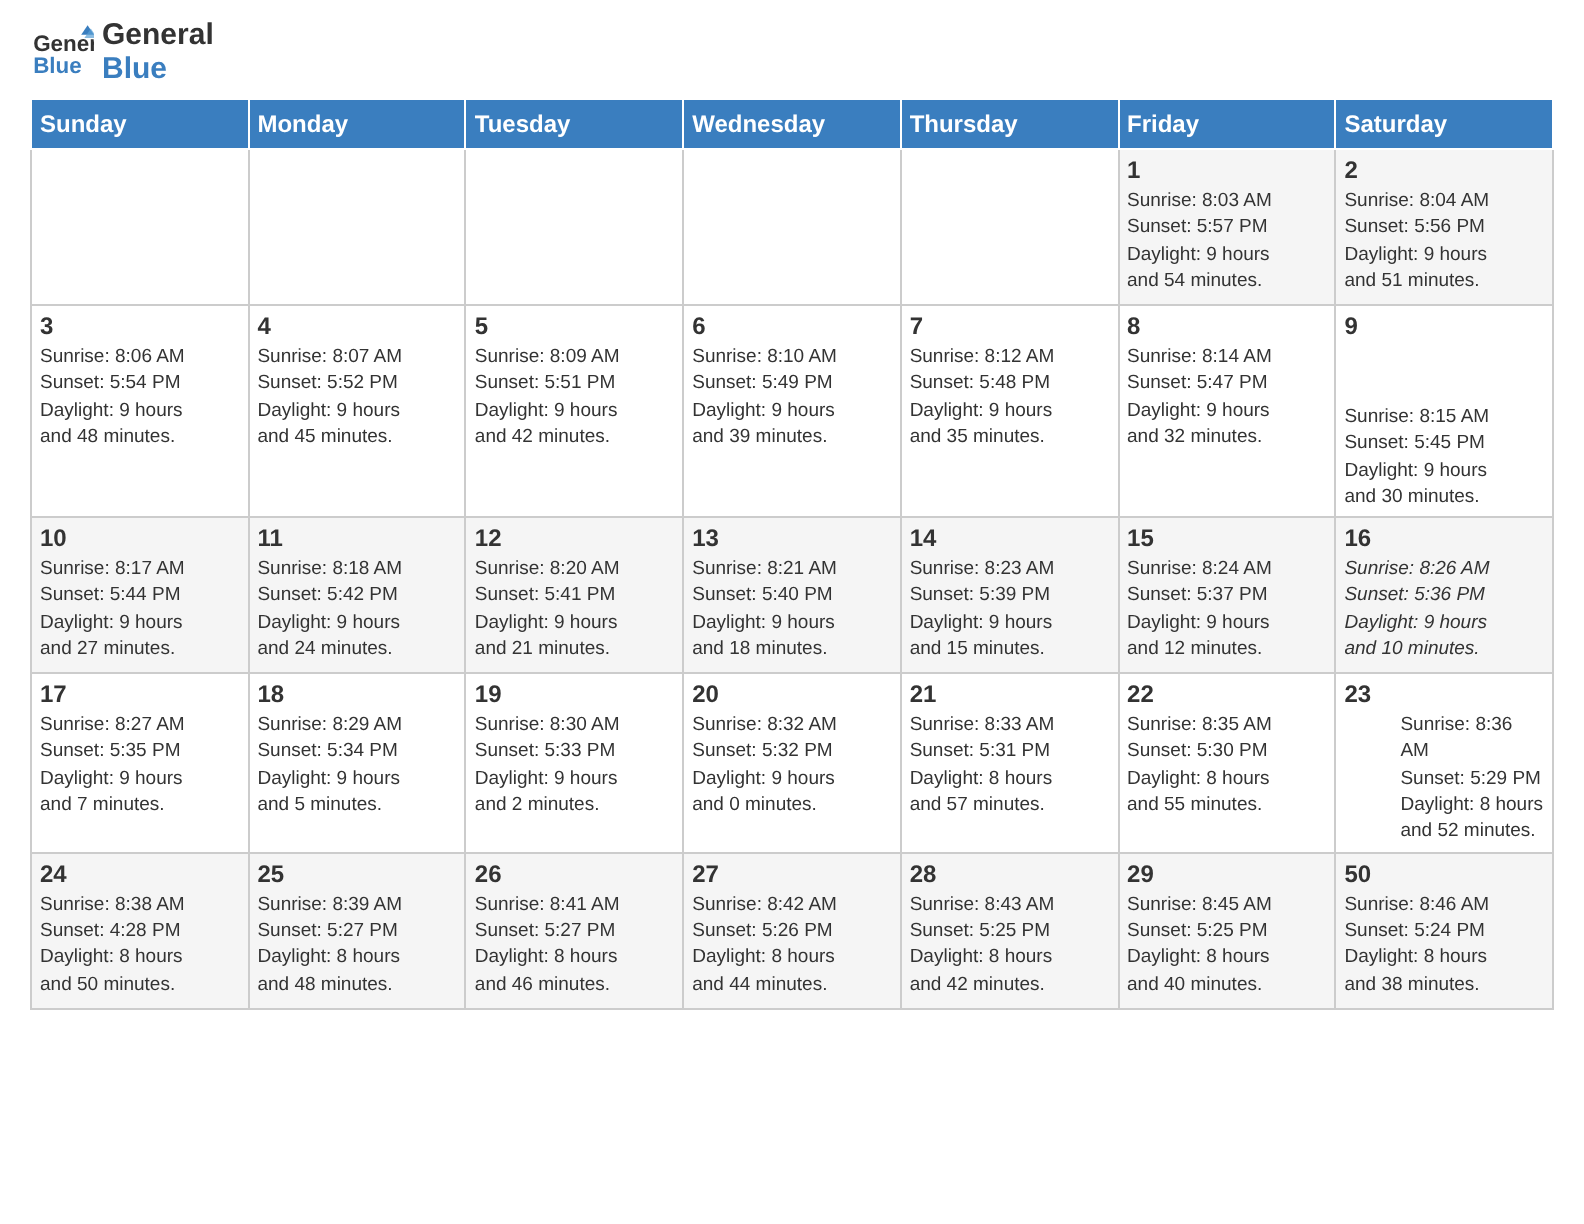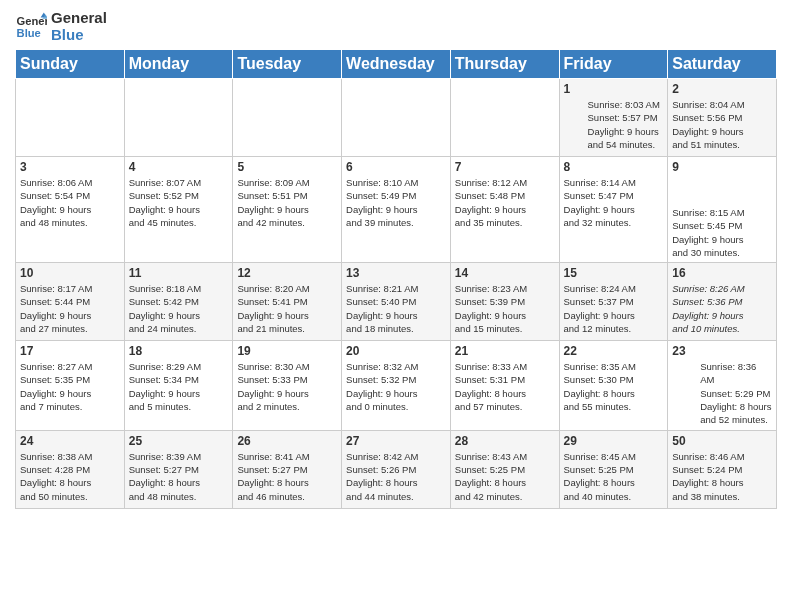--- a/index.html
+++ b/index.html
@@ -42,21 +42,21 @@
       color: #555;
     }
     table {
       width: 100%;
       border-collapse: collapse;
       table-layout: fixed;
     }
     thead tr th {
       background-color: #3a7ebf;
       color: #fff;
-      font-size: 16px;
+      font-size: 12px;
       font-weight: bold;
       padding: 5px 4px;
       text-align: left;
       border: 1px solid #fff;
     }
     tbody tr td {
       border: 1px solid #ccc;
       vertical-align: top;
       padding: 3px 4px;
       font-size: 10px;
@@ -115,21 +115,21 @@
     </thead>
     <tbody id="calendar-body">
     <tr>
           <td class="empty"></td>
           <td class="empty"></td>
           <td class="empty"></td>
           <td class="empty"></td>
           <td class="empty"></td>
           <td>
             <span class="day-num">1</span>
-            <div class="day-info" style="white-space: pre-line; margin-left: 24px;">Sunrise: 8:03 AM
+            <div class="day-info" style="white-space: pre-line;">Sunrise: 8:03 AM
 Sunset: 5:57 PM
 Daylight: 9 hours
 and 54 minutes.</div>
           </td>
           <td>
             <span class="day-num">2</span>
             <div class="day-info" style="white-space: pre-line;">Sunrise: 8:04 AM
 Sunset: 5:56 PM
 Daylight: 9 hours
 and 51 minutes.</div>

